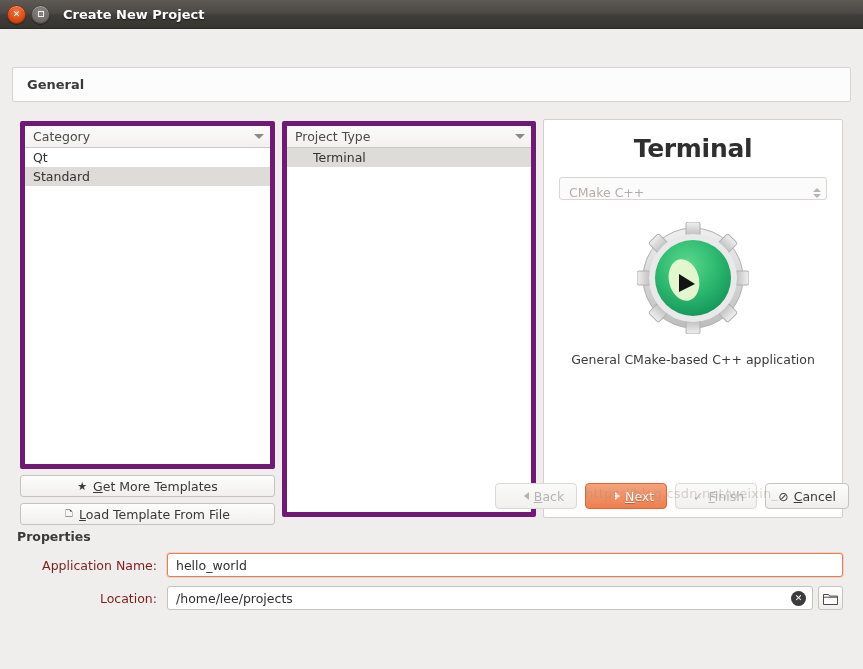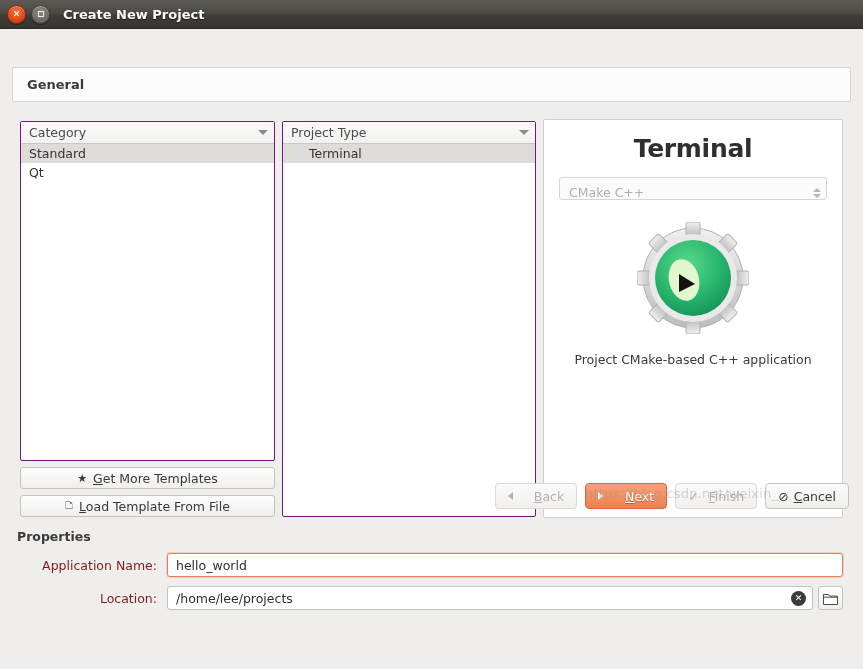--- a/index.html
+++ b/index.html
@@ -105,21 +105,21 @@
     left: 543px; top: 90px;
     width: 300px; height: 399px;
     background: #ffffff;
     border: 1px solid #d3d0cc;
     border-radius: 2px;
     box-sizing: border-box;
   }
 
   .listbox {
     background: #ffffff;
-    border: 1px solid #701a75;
+    border: 5px solid #701a75;
     border-radius: 2px;
     box-sizing: border-box;
   }
   .list-head {
     height: 21px;
     background: linear-gradient(to bottom, #fbfbfb 0%, #f2f1ef 100%);
     border-bottom: 1px solid #ccc9c5;
     display: flex;
     align-items: center;
     padding: 0 6px 0 8px;
@@ -302,21 +302,21 @@
   .btn {
     min-width: 82px;
     height: 26px;
     padding: 0 12px;
     background: linear-gradient(to bottom, #fdfdfd 0%, #efeeec 100%);
     border: 1px solid #c6c3bf;
     border-radius: 4px;
     box-sizing: border-box;
     display: flex;
     align-items: center;
-    justify-content: space-between;
+    justify-content: flex-end;
     gap: 5px;
     font-size: 12.5px;
     color: #3a3a3a;
     cursor: default;
   }
   .btn.disabled {
     color: #b6b3af;
     background: linear-gradient(to bottom, #fafafa 0%, #f1f0ee 100%);
     border-color: #dddad6;
   }
@@ -366,25 +366,25 @@
     <span>General</span>
   </div>
 
   <div class="col-left">
     <div class="listbox">
       <div class="list-head">
         <span>Category</span>
         <span class="caret-down"></span>
       </div>
       <div class="list-body">
+        <div class="list-item">
+          <span>Qt</span>
+        </div>
         <div class="list-item selected">
           <span>Standard</span>
-        </div>
-        <div class="list-item">
-          <span>Qt</span>
         </div>
       </div>
     </div>
 
     <div class="tpl-btn">
       <span class="glyph">★</span>
       <span><span class="ul">G</span><span></span>et More Templates</span>
     </div>
     <div class="tpl-btn">
       <span class="glyph">🗅</span>
@@ -445,21 +445,21 @@
             </g>
           </g>
           <circle r="44" fill="#e9e9e9"></circle>
           <circle r="38" fill="url(#greenGrad)"></circle>
           <ellipse cx="-9" cy="2" rx="15" ry="21" fill="#e2f7cd" transform="rotate(-14 -9 2)"></ellipse>
           <path d="M -14 -4 L -14 14 L 2 6 Z" fill="#141414"></path>
         </g>
       </svg>
     </div>
 
-    <div class="preview-desc">Project CMake-based C++ application</div>
+    <div class="preview-desc">General CMake-based C++ application</div>
   </div>
 
   <div class="props-title">Properties</div>
 
   <div class="field-row" style="top:524px;">
     <div class="field-label">Application Name:</div>
     <div class="textfield focused">
       <span>hello_world</span>
     </div>
   </div>

